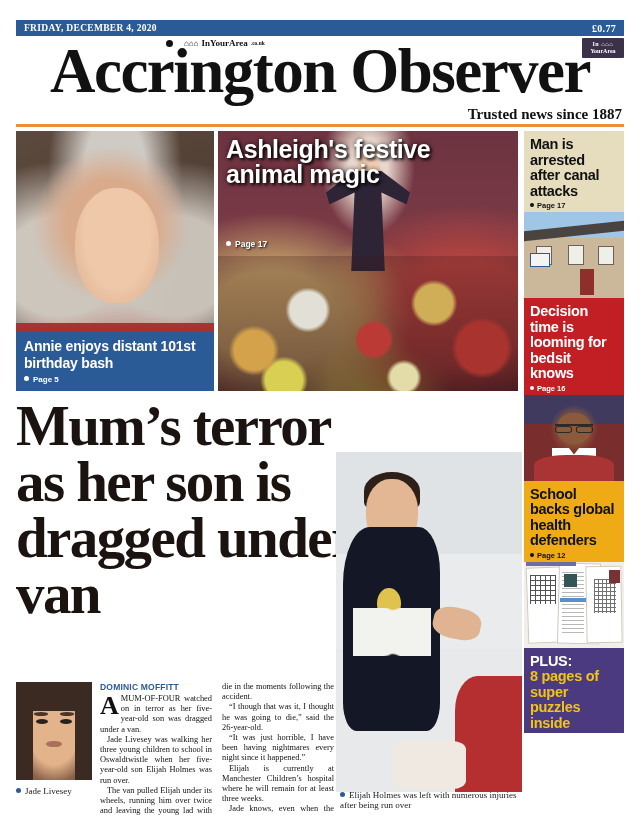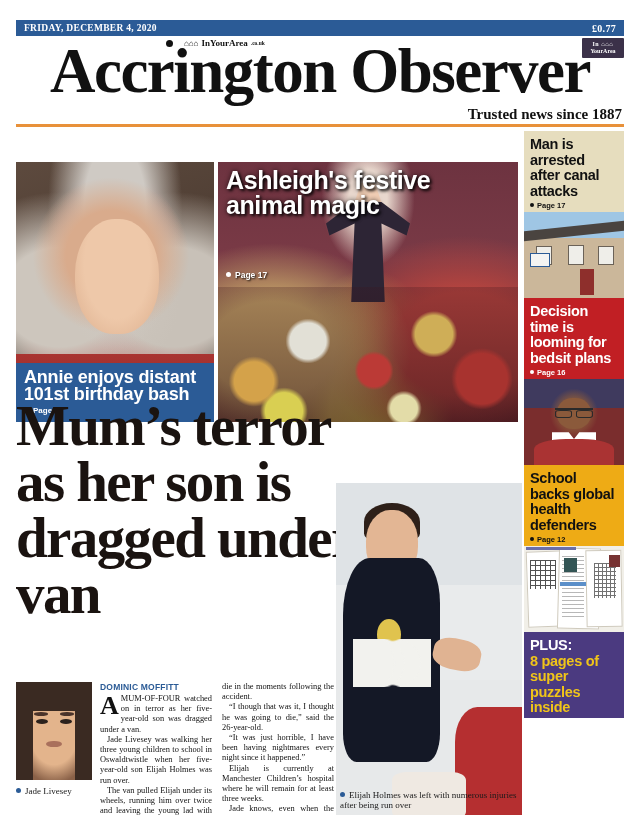--- a/index.html
+++ b/index.html
@@ -50,21 +50,21 @@
     width: 42px; height: 20px; background: #3b3149; color: #fff;
     display: flex; flex-direction: column; align-items: center; justify-content: center;
     font-family: "Liberation Serif", serif; font-weight: bold;
     font-size: 6px; line-height: 7px; border-radius: 1px;
   }
   .iya-badge .r1 { letter-spacing: .5px; }
 
   .orange-rule { position: absolute; left: 16px; top: 124px; width: 608px; height: 3px; background: #e8913a; }
 
   
-  .ph { position: absolute; overflow: hidden; margin-top: 31px; }
+  .ph { position: absolute; overflow: hidden; }
 
   
   #annie { left: 16px; top: 131px; width: 198px; height: 260px; background:#6a5344; }
   #annie .bg {
     position:absolute; inset:0;
     background:
       radial-gradient(circle at 48% 36%, #e8c3a6 0 14%, #d9ab8c 14% 23%, rgba(0,0,0,0) 40%),
       radial-gradient(ellipse at 50% 18%, #cfcac4 0 22%, rgba(0,0,0,0) 48%),
       radial-gradient(ellipse at 22% 52%, #cdc6bd 0 26%, rgba(0,0,0,0) 55%),
       radial-gradient(ellipse at 80% 52%, #c8c1b8 0 26%, rgba(0,0,0,0) 55%),
@@ -79,21 +79,21 @@
   #annie .shoulder {
     position:absolute; left:0; bottom:0; width:100%; height:26%;
     background: linear-gradient(180deg,#a93431,#8e2826);
   }
   .cap-blue {
     position: absolute; left: 0; bottom: 0; width: 100%;
     background: #2b5b96; color: #fff; padding: 6px 8px 7px;
   }
   .cap-blue .t {
     font-family: "Liberation Sans", sans-serif;
-    font-weight: bold; font-size: 18px; line-height: 17px; letter-spacing: -.2px;
+    font-weight: bold; font-size: 14px; line-height: 17px; letter-spacing: -.2px;
   }
   .cap-blue .pg {
     font-family: "Liberation Sans", sans-serif;
     font-weight: bold; font-size: 8px; margin-top: 3px;
   }
   .bullet-w { display:inline-block; width:5px; height:5px; border-radius:50%; background:#fff; margin-right:4px; vertical-align:1px; }
 
   
   #ashleigh { left: 218px; top: 131px; width: 300px; height: 260px; background:#5e2630; }
   #ashleigh .bg {
@@ -364,21 +364,21 @@
 
     <div class="rail-img" id="img-bedsit">
       <div class="roof"></div>
       <div class="w1"></div>
       <div class="w2"></div>
       <div class="w3"></div>
       <div class="door"></div>
       <div class="sign"></div>
     </div>
     <div class="rail-box" id="rail-bedsit">
-      <div class="t">Decision time is looming for bedsit plans</div>
+      <div class="t">Decision time is looming for bedsit knows</div>
       <div class="pg"><span class="bullet-wh"></span><span>Page 16</span></div>
     </div>
 
     <div class="rail-img" id="img-school">
       <div class="face"></div>
       <div class="glasses"></div>
       <div class="collar"></div>
       <div class="jumper"></div>
     </div>
     <div class="rail-box" id="rail-school">

